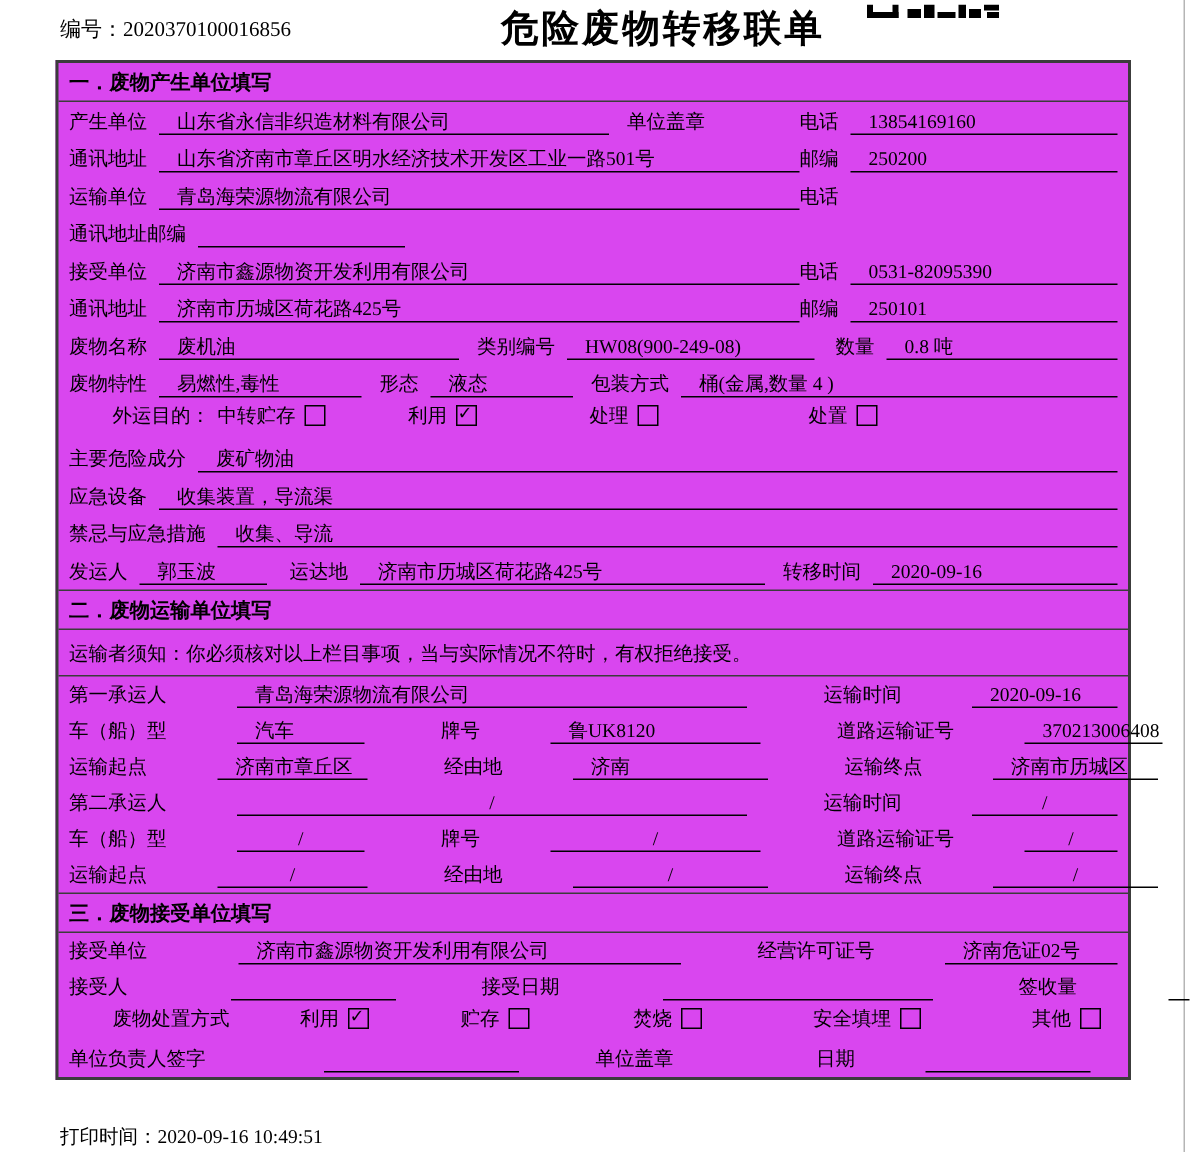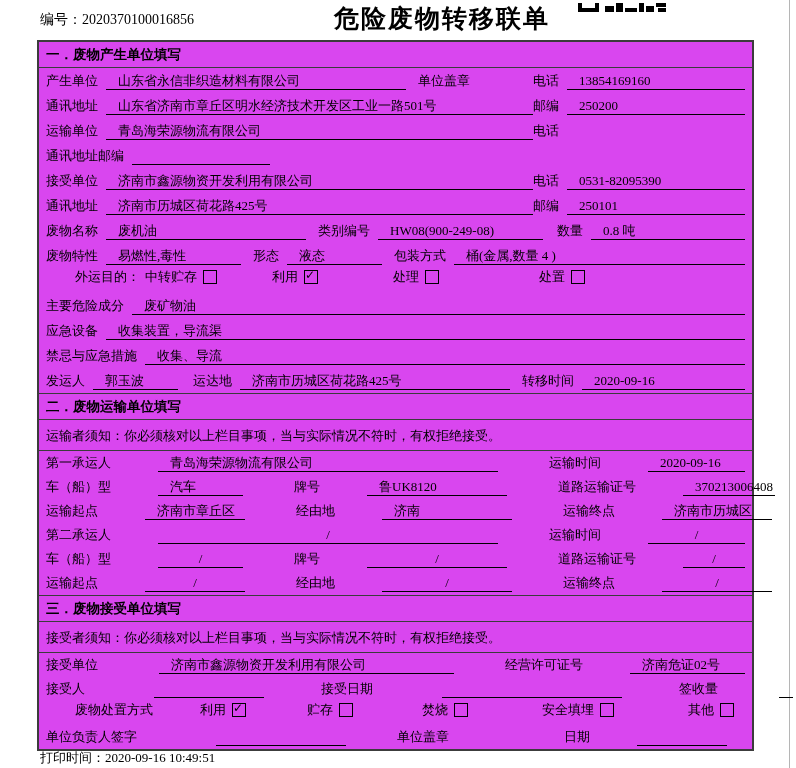--- a/index.html
+++ b/index.html
@@ -35,21 +35,21 @@
   .ctr { text-align:center; padding-left:2px; }
   .rz { flex:0 0 212px; display:flex; align-items:flex-end; }
 
   .w85{flex:0 0 85px}.w95{flex:0 0 95px}.w100{flex:0 0 100px}.w110{flex:0 0 110px}
   .w130{flex:0 0 130px}.w135{flex:0 0 135px}.w140{flex:0 0 140px}.w165{flex:0 0 165px}
   .w180{flex:0 0 180px}.w200{flex:0 0 200px}.w270{flex:0 0 270px}.w295{flex:0 0 295px}
   .w300{flex:0 0 300px}.w340{flex:0 0 340px}
   .ml5{margin-left:5px}.ml8{margin-left:8px}.ml12{margin-left:12px}.ml14{margin-left:14px}
   .ml15{margin-left:15px}.ml18{margin-left:18px}.ml22{margin-left:22px}.ml30{margin-left:30px}
   .ml35{margin-left:35px}.ml40{margin-left:40px}.ml55{margin-left:55px}.ml75{margin-left:75px}
-  .ml100{margin-left:100px}.ml130{margin-left:76px}
+  .ml100{margin-left:100px}.ml130{margin-left:56px}
   .mr18{margin-right:18px}.mr20{margin-right:20px}.mr40{margin-right:40px}
 
   .opt { display:flex; align-items:center; white-space:nowrap; }
   .cb { width:12px; height:12px; border:1px solid #000; margin-left:6px; position:relative; flex:0 0 auto; }
   .cb.checked::after { content:"✓"; position:absolute; left:0px; top:-3px; font-size:12px;
                        font-weight:bold; font-family:"DejaVu Sans",sans-serif; }
 
   .print-time { position:absolute; left:40px; top:749px; font-size:13px; white-space:nowrap; }
 </style>
 </head>
@@ -250,21 +250,20 @@
       <span class="lbl ml12">经由地</span>
       <span class="u w130 ctr">/</span>
       <span class="lbl ml12">运输终点</span>
       <span class="u w110 ctr">/</span>
       <span class="lbl ml12">运输人签字</span>
       <span class="u grow ctr">/</span>
     </div>
   </div>
 
   <div class="sec-h mid">三．废物接受单位填写</div>
-  <div class="notice">接受者须知：你必须核对以上栏目事项，当与实际情况不符时，有权拒绝接受。</div>
   <div class="s3">
 
     <div class="r">
       <span class="lbl">接受单位</span>
       <span class="u w295 ml22">济南市鑫源物资开发利用有限公司</span>
       <span class="lbl ml12">经营许可证号</span>
       <span class="u grow">济南危证02号</span>
     </div>
 
     <div class="r">

